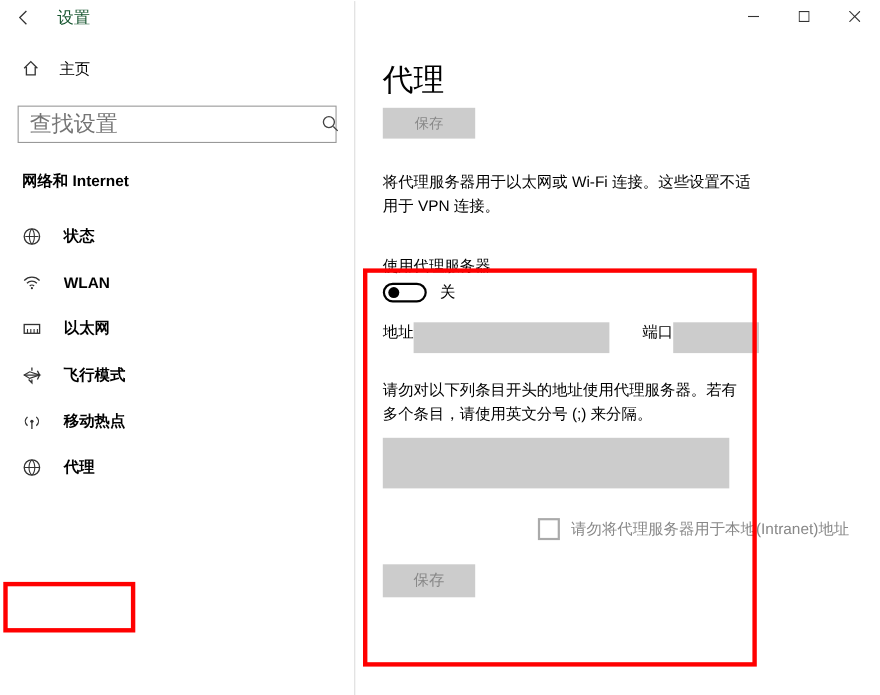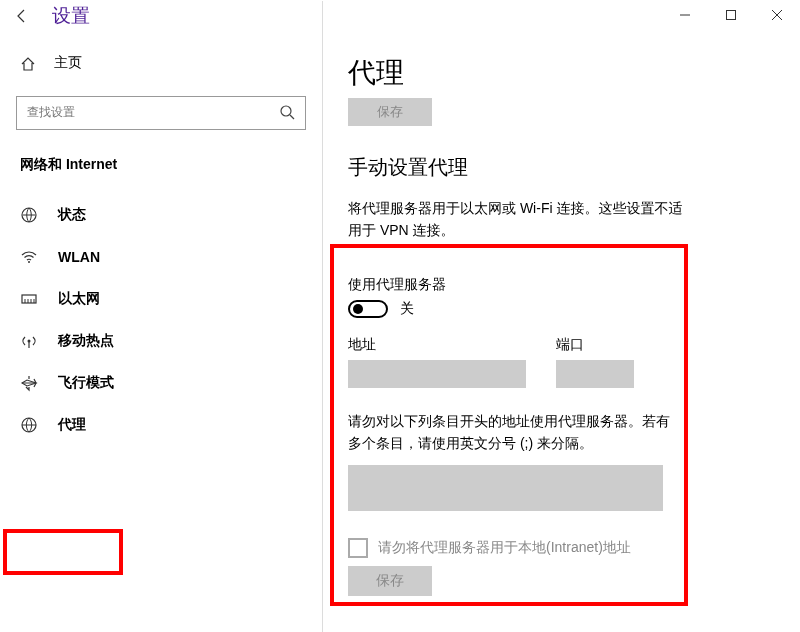--- a/index.html
+++ b/index.html
@@ -18,21 +18,21 @@
     display: flex;
     align-items: center;
     padding-left: 12px;
   }
   .titlebar .back {
     width: 20px; height: 20px;
     display: flex; align-items: center; justify-content: center;
     margin-right: 20px;
     color: #333;
   }
-  .titlebar .title { font-size: 19px; color: #4c1d95; }
+  .titlebar .title { font-size: 15px; color: #14532d; }
   .window-controls {
     position: absolute;
     top: 0; right: 0;
     display: flex;
   }
   .window-controls .ctrl {
     width: 46px; height: 30px;
     display: flex; align-items: center; justify-content: center;
     color: #333;
   }
@@ -44,43 +44,43 @@
     width: 320px;
     padding: 12px 0 0 0;
     position: relative;
   }
   .sidebar-inner {
     padding-left: 16px;
     padding-right: 16px;
   }
   .home-row {
     display: flex;
-    align-items: flex-end;
+    align-items: flex-start;
     padding: 10px 4px;
     margin-bottom: 14px;
   }
   .home-row .icon { width: 20px; margin-right: 14px; display:flex; align-items:center; }
   .home-row .label { font-size: 14px; }
   .search-box {
     position: relative;
     height: 34px;
     border: 1px solid #999;
     display: flex;
     align-items: center;
     padding: 0 10px;
     margin-bottom: 26px;
     width: 290px;
   }
   .search-box input {
     border: none;
     outline: none;
     flex: 1;
-    font-size: 12px;
+    font-size: 20px;
     background: transparent;
-    font-family: Liberation Mono, monospace;
+    font-family: Liberation Sans, sans-serif;
   }
   .search-box .search-icon {
     color: #444;
   }
   .section-header {
     font-weight: 600;
     font-size: 14px;
     margin-bottom: 20px;
     padding-left: 4px;
   }
@@ -169,21 +169,21 @@
   }
   .toggle .knob {
     width: 10px; height: 10px;
     background: #000;
     border-radius: 50%;
     position: absolute;
     left: 3px; top: 2px;
   }
   .toggle-state { font-size: 14px; }
   .addr-row { display:flex; gap: 30px; margin-bottom: 22px;}
-  .addr-col { display:flex; flex-direction:column; }
+  .addr-col { display:flex; flex-direction:row; }
   .input-box {
     background: #ccc;
     border: none;
     height: 28px;
     padding: 0 6px;
     font-family: inherit;
   }
   .addr-input { width: 178px; }
   .port-input { width: 78px; }
   .bypass-desc {
@@ -198,21 +198,22 @@
     background: #ccc;
     border: none;
     resize: none;
     font-family: inherit;
     margin-bottom: 24px;
     padding: 4px;
   }
   .checkbox-row {
     display: flex;
     align-items: center;
-    margin-bottom: 8px;
+    margin-bottom: 22px;
+    justify-content: flex-end;
   }
   .checkbox {
     width: 20px; height: 20px;
     border: 2px solid #aaa;
     margin-right: 10px;
   }
   .checkbox-label { font-size: 14px; color: #888; }
   .save-btn {
     width: 84px;
     height: 30px;
@@ -304,35 +305,35 @@
                 <line x1="8" y1="9" x2="8" y2="13" stroke="#333"></line>
                 <line x1="11" y1="9" x2="11" y2="13" stroke="#333"></line>
                 <line x1="14" y1="9" x2="14" y2="13" stroke="#333"></line>
               </svg>
           </span>
           <span class="label">以太网</span>
         </div>
         <div class="nav-item">
           <span class="icon">
             <svg width="18" height="18" viewBox="0 0 18 18">
+                <path d="M2 9 L16 9 M9 2 L9 5 M14 5 L16 9 L14 13 M6 13 L9 16 L9 13" stroke="#333" stroke-width="1.2" fill="none"></path>
+                <path d="M2 9 L7 6 L16 9 L7 12 Z" stroke="#333" stroke-width="1.1" fill="none"></path>
+              </svg>
+          </span>
+          <span class="label">飞行模式</span>
+        </div>
+        <div class="nav-item">
+          <span class="icon">
+            <svg width="18" height="18" viewBox="0 0 18 18">
                 <path d="M5 5 C2 8 2 10 5 13 M13 5 C16 8 16 10 13 13" stroke="#333" stroke-width="1.2" fill="none"></path>
                 <circle cx="9" cy="9" r="1.5" fill="#333"></circle>
                 <line x1="9" y1="10" x2="9" y2="16" stroke="#333" stroke-width="1.2"></line>
               </svg>
           </span>
           <span class="label">移动热点</span>
-        </div>
-        <div class="nav-item">
-          <span class="icon">
-            <svg width="18" height="18" viewBox="0 0 18 18">
-                <path d="M2 9 L16 9 M9 2 L9 5 M14 5 L16 9 L14 13 M6 13 L9 16 L9 13" stroke="#333" stroke-width="1.2" fill="none"></path>
-                <path d="M2 9 L7 6 L16 9 L7 12 Z" stroke="#333" stroke-width="1.1" fill="none"></path>
-              </svg>
-          </span>
-          <span class="label">飞行模式</span>
         </div>
         <div class="nav-item">
           <span class="icon">
             <svg width="18" height="18" viewBox="0 0 18 18">
                 <circle cx="9" cy="9" r="7" stroke="#333" stroke-width="1.2" fill="none"></circle>
                 <path d="M2 9 H16 M9 2 C5.5 5 5.5 13 9 16 M9 2 C12.5 5 12.5 13 9 16" stroke="#333" stroke-width="1" fill="none"></path>
               </svg>
           </span>
           <span class="label">代理</span>
         </div>
@@ -343,21 +344,20 @@
   </div>
 
   <div class="divider-v"></div>
 
   <div class="content">
     <h1 class="page-title">代理</h1>
     <div class="save-btn-top">
       <span>保存</span>
     </div>
 
-    <h2 class="section-title">手动设置代理</h2>
     <p class="desc">将代理服务器用于以太网或 Wi-Fi 连接。这些设置不适用于 VPN 连接。</p>
 
     <div class="form-area">
       <div class="field-label">使用代理服务器</div>
       <div class="toggle-row">
         <div class="toggle">
           <div class="knob"></div>
         </div>
         <span class="toggle-state">关</span>
       </div>

